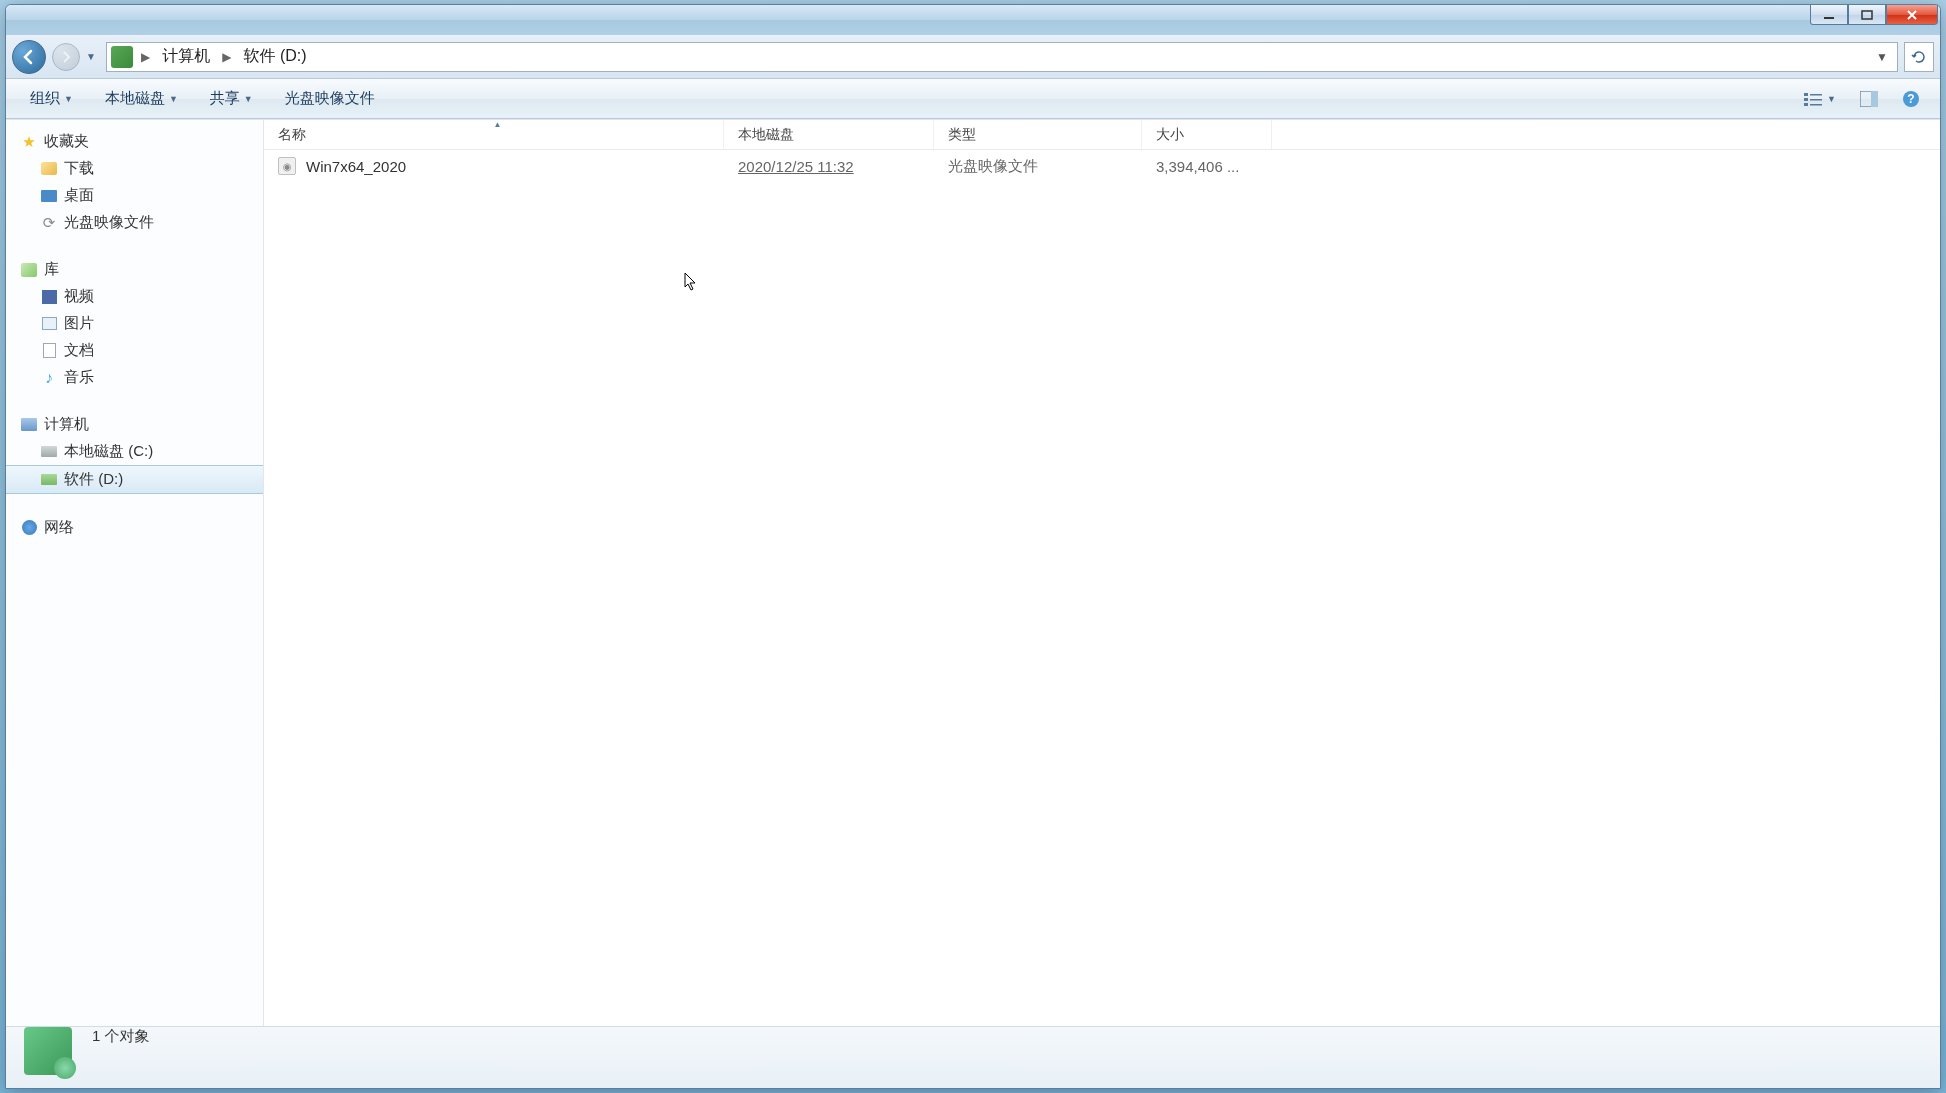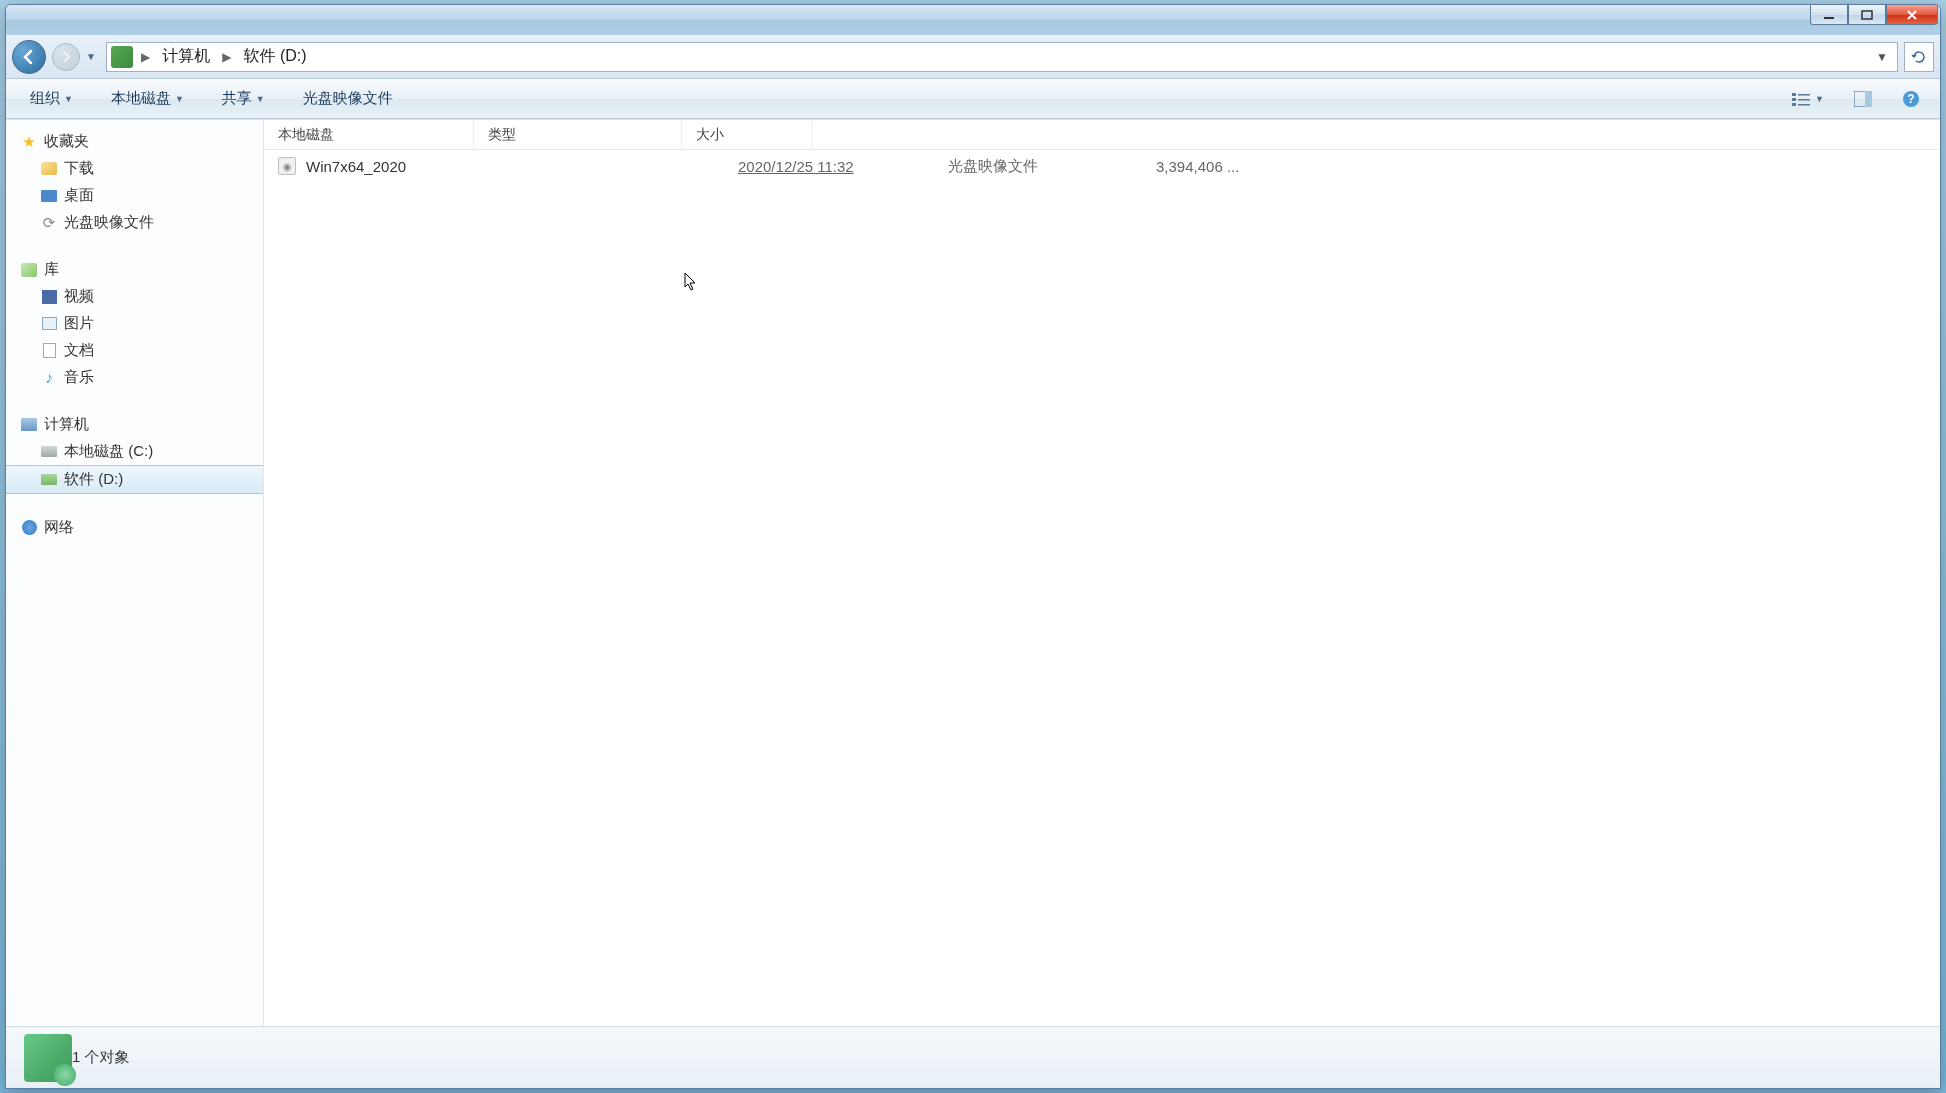--- a/index.html
+++ b/index.html
@@ -112,21 +112,21 @@
 .search-bar input::placeholder { color: #888; font-style: italic; }
 .search-icon { color: #3a6a9a; cursor: pointer; }
 
 
 .toolbar {
   height: 40px;
   background: linear-gradient(180deg, #f8fbfe 0%, #e8f0f6 50%, #dde8f0 51%, #e8f2f8 100%);
   border-bottom: 1px solid #b8c8d8;
   display: flex; align-items: center;
   padding: 0 12px;
-  gap: 14px;
+  gap: 8px;
 }
 .tb-btn {
   padding: 4px 12px; font-size: 15px; color: #1a3a5a;
   cursor: pointer; display: flex; align-items: center; gap: 4px;
 }
 .tb-caret { font-size: 9px; color: #4a6a8a; }
 .tb-spacer { flex: 1; }
 .tb-icon-btn {
   padding: 4px 8px; cursor: pointer; color: #3a5a7a;
   display: flex; align-items: center; gap: 3px;
@@ -208,22 +208,22 @@
 .cursor-arrow {
   position: absolute; left: 420px; top: 152px;
   width: 14px; height: 20px; pointer-events: none;
 }
 
 
 .statusbar {
   height: 62px;
   background: linear-gradient(180deg, #f4f8fb, #e8f0f6);
   border-top: 1px solid #d0dce6;
-  display: flex; align-items: center;
-  padding: 0 18px; 
+  display: flex; 
+  padding: 0 18px; gap: 20px;
 }
 .sb-bigicon {
   width: 48px; height: 48px;
   background: linear-gradient(135deg,#68c888,#3a9858);
   border-radius: 4px;
   position: relative;
 }
 .sb-bigicon::after {
   content:""; position:absolute; right:-4px; bottom:-4px;
   width:22px; height:22px; border-radius:50%;
@@ -412,20 +412,24 @@
           <span class="sb-icon">
                 <span class="ic-net"></span>
               </span>
           <span>网络</span>
         </div>
       </div>
     </div>
 
     <div class="file-area">
       <div class="col-headers">
+        <div class="col-h col-name" style="position:relative">
+          <span>名称</span>
+          <span class="sort-ind">▲</span>
+        </div>
         <div class="col-h col-date">
           <span>本地磁盘</span>
         </div>
         <div class="col-h col-type">
           <span>类型</span>
         </div>
         <div class="col-h col-size">
           <span>大小</span>
         </div>
       </div>

